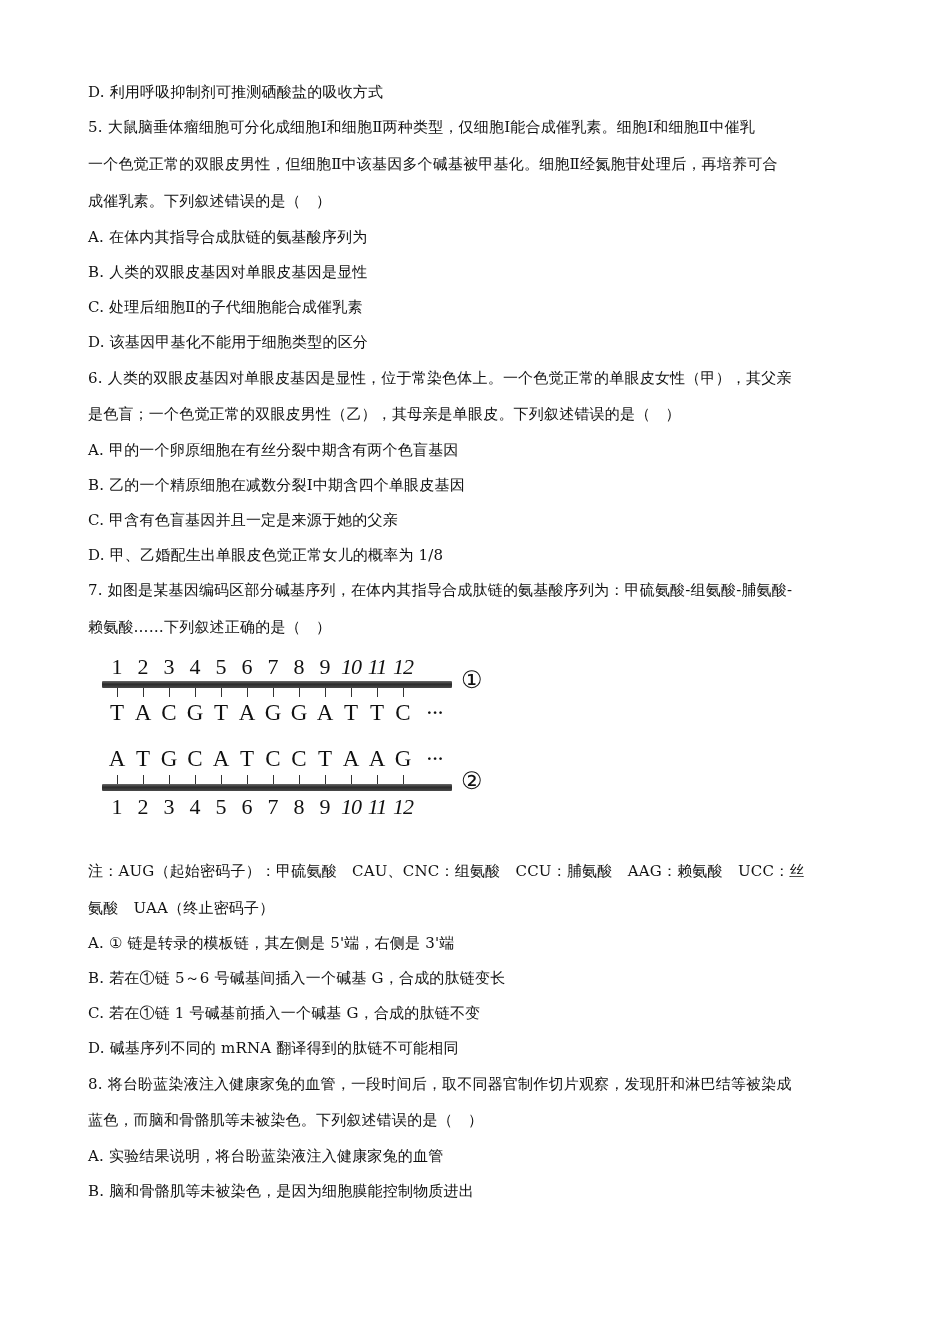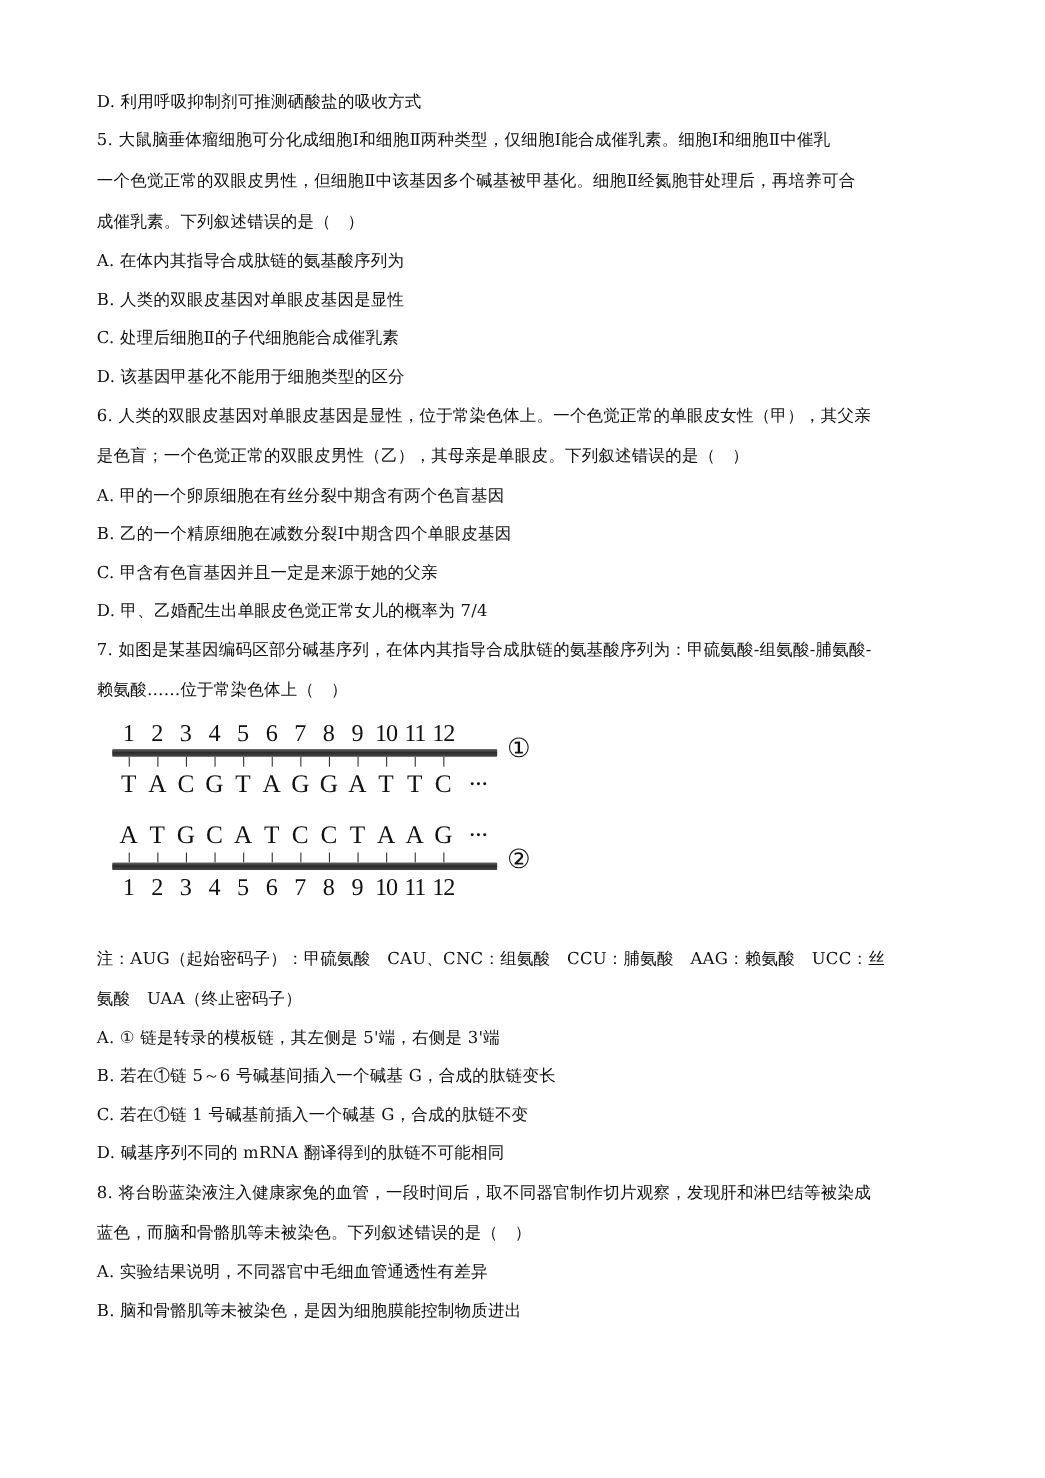--- a/index.html
+++ b/index.html
@@ -5,21 +5,21 @@
   html, body { margin: 0; padding: 0; background: #ffffff; }
   body { width: 950px; height: 1344px; position: relative; overflow: hidden;
          font-family: "DejaVu Serif", "Liberation Serif", serif; color: #111; }
   .page { position: absolute; left: 88px; top: 0; width: 780px; }
   .line { position: absolute; left: 0; font-size: 15px; line-height: 20px; white-space: nowrap; letter-spacing: 0.2px; }
   .figure { position: absolute; left: 98px; top: 652px; width: 400px; height: 175px; }
   .strand-bar { position: absolute; left: 4px; width: 350px; height: 7px; background: linear-gradient(#6a6a6a, #2a2a2a 45%, #4a4a4a); border-radius: 1px; }
   .nums, .bases { position: absolute; left: 6px; display: flex; font-family: "Liberation Serif", "DejaVu Serif", serif; color: #111; }
   .nums span { width: 26px; text-align: center; font-size: 22px; }
   .bases span { width: 26px; text-align: center; font-size: 23px; }
-  .nums span.dbl, .bases span.dbl { letter-spacing: -1px; }
+  .nums span.dbl, .bases span.dbl { letter-spacing: -1px; font-style: italic; }
   .ticks { position: absolute; left: 6px; display: flex; }
   .ticks i { width: 26px; height: 9px; display: flex; justify-content: center; }
   .ticks i::after { content: ""; width: 1px; height: 9px; background: #333; }
   .ellipsis { font-size: 20px; width: 36px !important; letter-spacing: -2px; }
   .strand-label { position: absolute; left: 363px; font-size: 24px; font-family: "DejaVu Sans", sans-serif; }
 </style>
 </head>
 <body>
 
 <div class="page">
@@ -29,32 +29,32 @@
   <div class="line" style="top:191px">成催乳素。下列叙述错误的是（　）</div>
   <div class="line" style="top:227px">A. 在体内其指导合成肽链的氨基酸序列为</div>
   <div class="line" style="top:262px">B. 人类的双眼皮基因对单眼皮基因是显性</div>
   <div class="line" style="top:297px">C. 处理后细胞Ⅱ的子代细胞能合成催乳素</div>
   <div class="line" style="top:332px">D. 该基因甲基化不能用于细胞类型的区分</div>
   <div class="line" style="top:368px">6. 人类的双眼皮基因对单眼皮基因是显性，位于常染色体上。一个色觉正常的单眼皮女性（甲），其父亲</div>
   <div class="line" style="top:404px">是色盲；一个色觉正常的双眼皮男性（乙），其母亲是单眼皮。下列叙述错误的是（　）</div>
   <div class="line" style="top:440px">A. 甲的一个卵原细胞在有丝分裂中期含有两个色盲基因</div>
   <div class="line" style="top:475px">B. 乙的一个精原细胞在减数分裂Ⅰ中期含四个单眼皮基因</div>
   <div class="line" style="top:510px">C. 甲含有色盲基因并且一定是来源于她的父亲</div>
-  <div class="line" style="top:545px">D. 甲、乙婚配生出单眼皮色觉正常女儿的概率为 7/4</div>
+  <div class="line" style="top:545px">D. 甲、乙婚配生出单眼皮色觉正常女儿的概率为 1/8</div>
   <div class="line" style="top:580px">7. 如图是某基因编码区部分碱基序列，在体内其指导合成肽链的氨基酸序列为：甲硫氨酸-组氨酸-脯氨酸-</div>
-  <div class="line" style="top:617px">赖氨酸……位于常染色体上（　）</div>
+  <div class="line" style="top:617px">赖氨酸……下列叙述正确的是（　）</div>
   <div class="line" style="top:861px">注：AUG（起始密码子）：甲硫氨酸　CAU、CNC：组氨酸　CCU：脯氨酸　AAG：赖氨酸　UCC：丝</div>
   <div class="line" style="top:898px">氨酸　UAA（终止密码子）</div>
   <div class="line" style="top:933px">A. ① 链是转录的模板链，其左侧是 5'端，右侧是 3'端</div>
   <div class="line" style="top:968px">B. 若在①链 5～6 号碱基间插入一个碱基 G，合成的肽链变长</div>
   <div class="line" style="top:1003px">C. 若在①链 1 号碱基前插入一个碱基 G，合成的肽链不变</div>
   <div class="line" style="top:1038px">D. 碱基序列不同的 mRNA 翻译得到的肽链不可能相同</div>
   <div class="line" style="top:1074px">8. 将台盼蓝染液注入健康家兔的血管，一段时间后，取不同器官制作切片观察，发现肝和淋巴结等被染成</div>
   <div class="line" style="top:1110px">蓝色，而脑和骨骼肌等未被染色。下列叙述错误的是（　）</div>
-  <div class="line" style="top:1146px">A. 实验结果说明，不同器官中毛细血管通透性有差异</div>
+  <div class="line" style="top:1146px">A. 实验结果说明，将台盼蓝染液注入健康家兔的血管</div>
   <div class="line" style="top:1181px">B. 脑和骨骼肌等未被染色，是因为细胞膜能控制物质进出</div>
 </div>
 
 <div class="figure">
 
   <div class="nums" style="top:2px">
     <span>1</span>
     <span>2</span>
     <span>3</span>
     <span>4</span>

